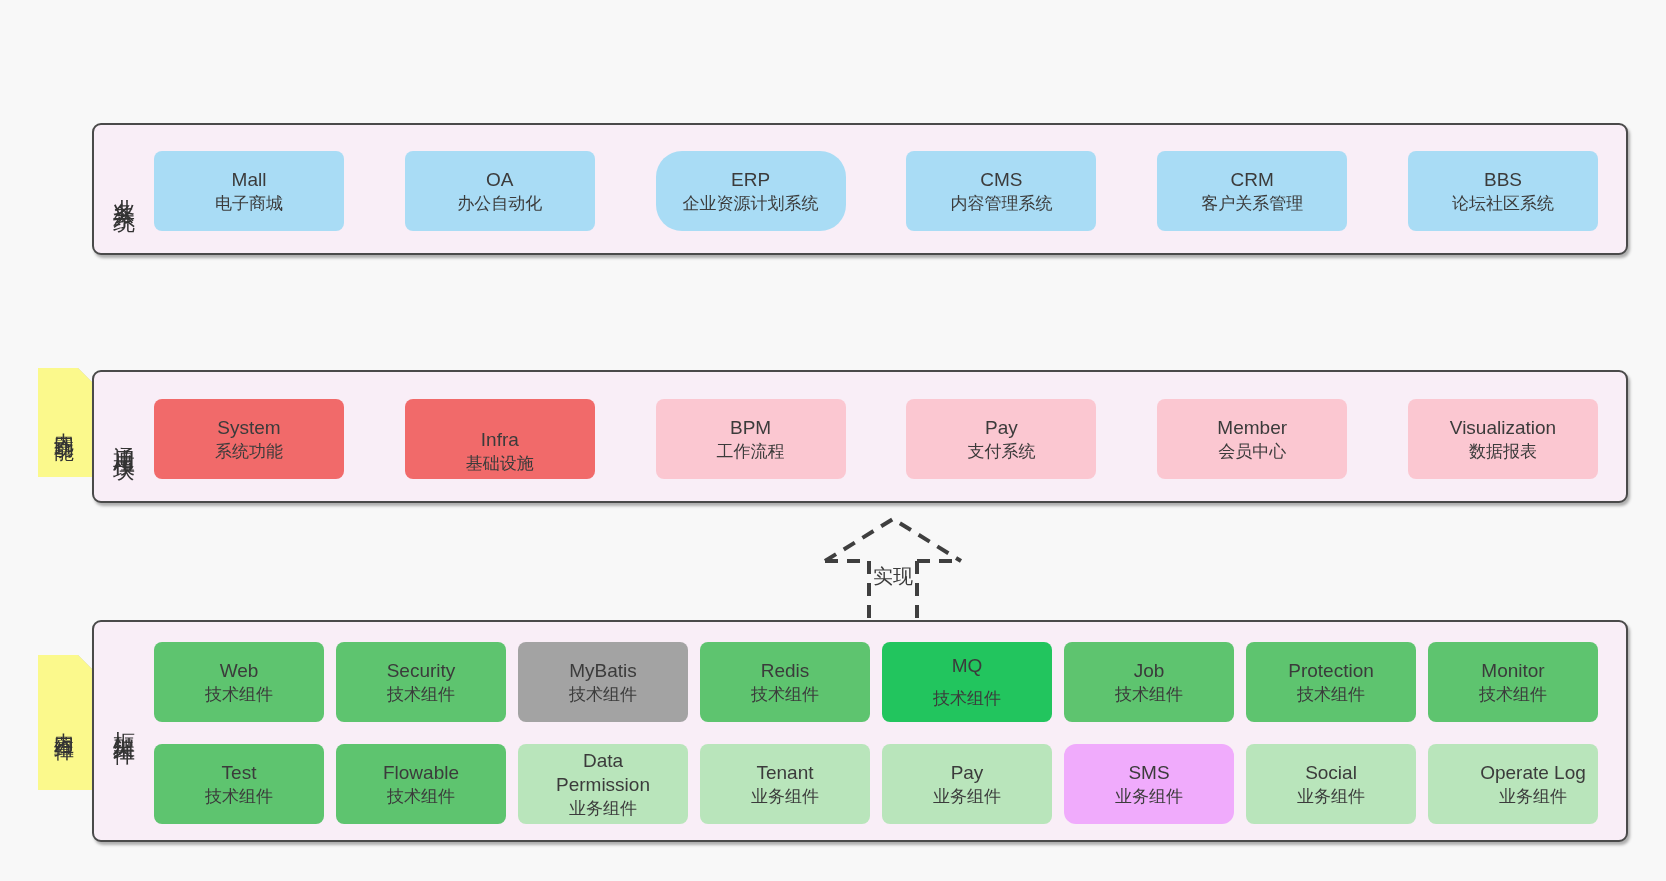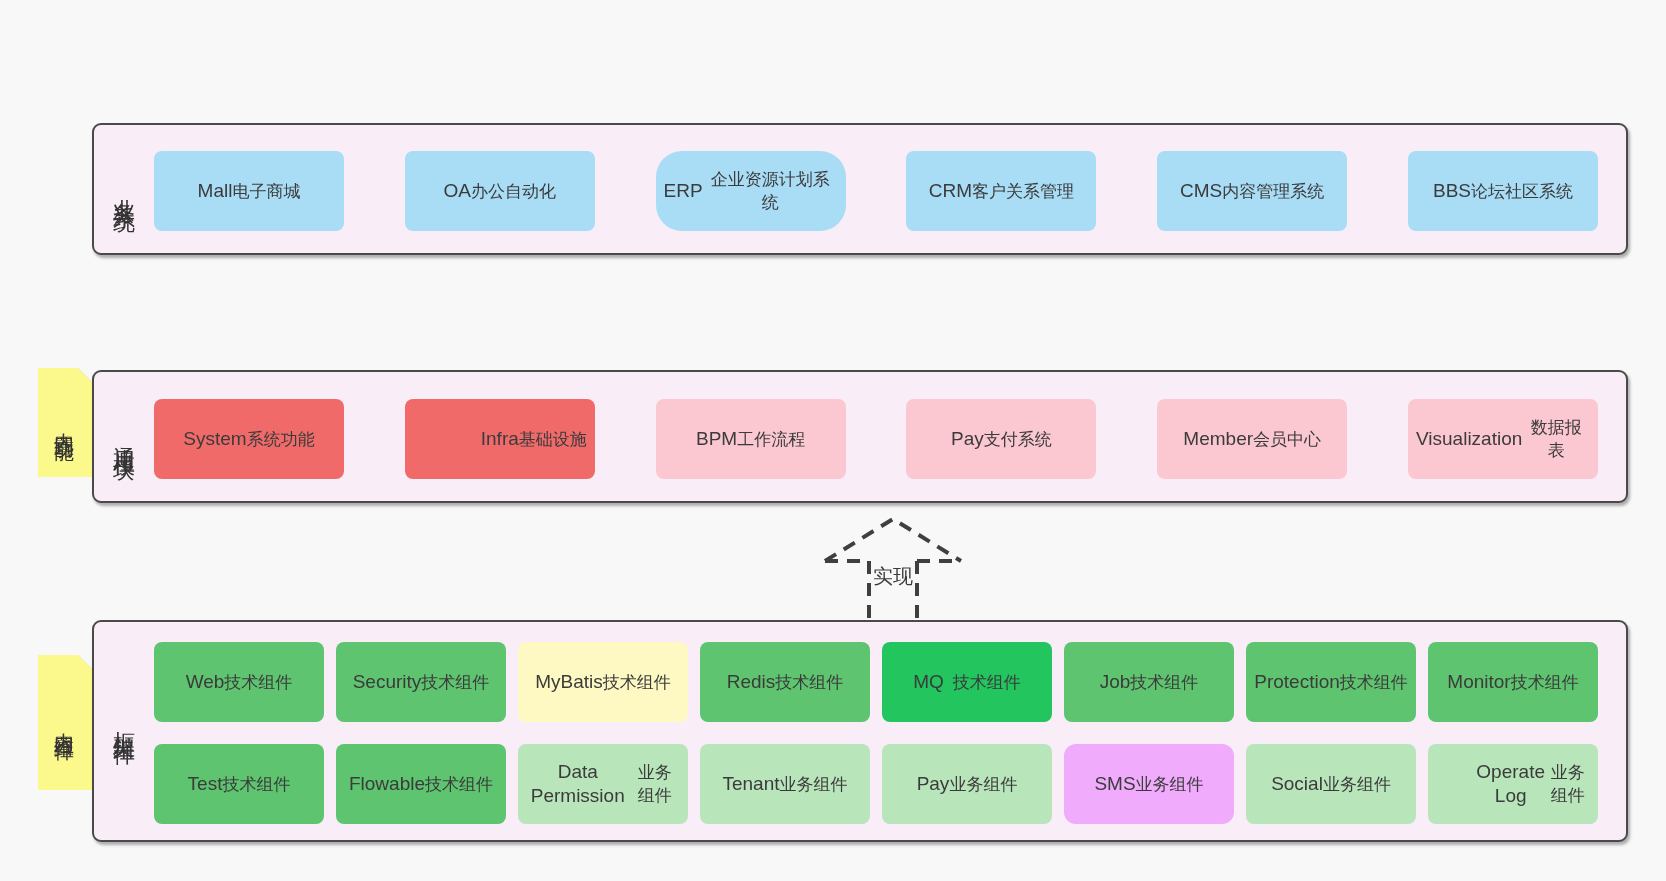--- a/index.html
+++ b/index.html
@@ -9,21 +9,21 @@
   
   .panel{position:absolute;left:92px;width:1536px;background:#f9eef7;
          border:2px solid #4a4a4a;border-radius:9px;box-sizing:border-box;
          box-shadow:2px 3px 3px rgba(0,0,0,0.3);z-index:2;}
   .panel-label{position:absolute;left:15px;top:50%;transform:translateY(-50%);
                writing-mode:vertical-rl;text-orientation:upright;
                font-size:22px;letter-spacing:4px;color:#333;white-space:nowrap;}
 
   
   .row{position:absolute;left:60px;right:28px;display:flex;justify-content:space-between;}
-  .box{border-radius:8px;display:flex;flex-direction:row;align-items:center;
+  .box{border-radius:8px;display:flex;flex-direction:column;align-items:center;
        justify-content:center;text-align:center;box-sizing:border-box;padding:4px 8px;}
   .box-l1{width:190px;height:80px;}
   .box-l3{width:170px;height:80px;}
   .box-name{font-size:19px;line-height:24px;}
   .box-desc{font-size:17px;line-height:23px;}
 
   
   .sticky{position:absolute;left:38px;width:54px;background:#fbf98c;z-index:1;
           clip-path:polygon(0 0,calc(100% - 14px) 0,100% 14px,100% 100%,0 100%);
           display:flex;align-items:center;justify-content:center;}
@@ -62,26 +62,26 @@
       </div>
       <div class="box box-l1" style="background-color: rgb(169, 220, 245);">
         <div class="box-name">OA</div>
         <div class="box-desc">办公自动化</div>
       </div>
       <div class="box box-l1" style="background-color: rgb(169, 220, 245); border-radius: 26px;">
         <div class="box-name">ERP</div>
         <div class="box-desc">企业资源计划系统</div>
       </div>
       <div class="box box-l1" style="background-color: rgb(169, 220, 245);">
+        <div class="box-name">CMS</div>
+        <div class="box-desc">内容管理系统</div>
+      </div>
+      <div class="box box-l1" style="background-color: rgb(169, 220, 245);">
         <div class="box-name">CRM</div>
         <div class="box-desc">客户关系管理</div>
-      </div>
-      <div class="box box-l1" style="background-color: rgb(169, 220, 245);">
-        <div class="box-name">CMS</div>
-        <div class="box-desc">内容管理系统</div>
       </div>
       <div class="box box-l1" style="background-color: rgb(169, 220, 245);">
         <div class="box-name">BBS</div>
         <div class="box-desc">论坛社区系统</div>
       </div>
     </div>
   </div>
 
 
   <div class="panel" style="top:370px;height:133px;">
@@ -127,21 +127,21 @@
     <div class="panel-label" style="top:46%;">框架组件</div>
     <div class="row" style="top:20px;">
       <div class="box box-l3" style="background-color: rgb(94, 196, 111);">
         <div class="box-name">Web</div>
         <div class="box-desc">技术组件</div>
       </div>
       <div class="box box-l3" style="background-color: rgb(94, 196, 111);">
         <div class="box-name">Security</div>
         <div class="box-desc">技术组件</div>
       </div>
-      <div class="box box-l3" style="background-color: #fef9c3;">
+      <div class="box box-l3" style="background-color: #a3a3a3;">
         <div class="box-name">MyBatis</div>
         <div class="box-desc">技术组件</div>
       </div>
       <div class="box box-l3" style="background-color: rgb(94, 196, 111);">
         <div class="box-name">Redis</div>
         <div class="box-desc">技术组件</div>
       </div>
       <div class="box box-l3" style="background-color: #22c55e; gap: 9px;">
         <div class="box-name">MQ</div>
         <div class="box-desc">技术组件</div>

